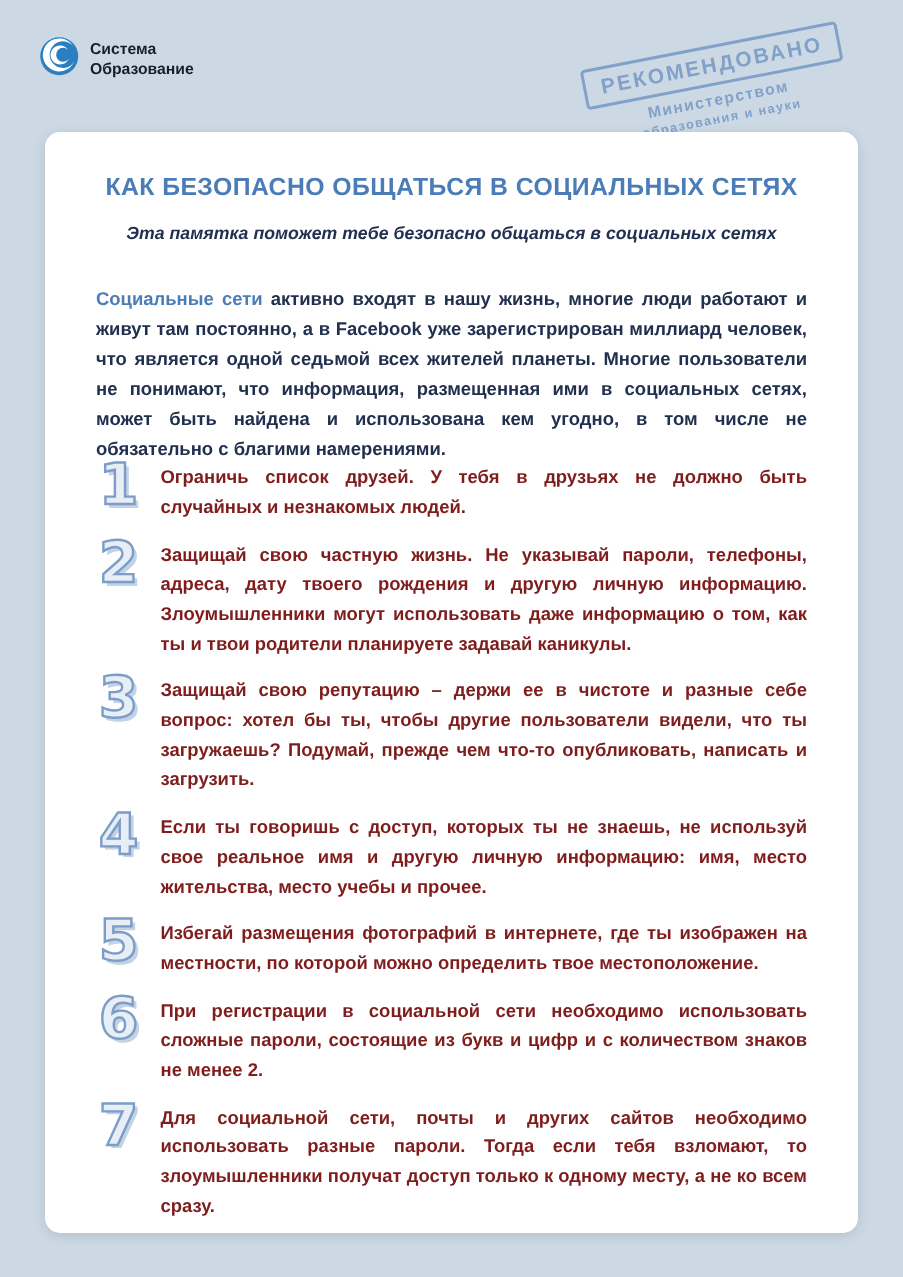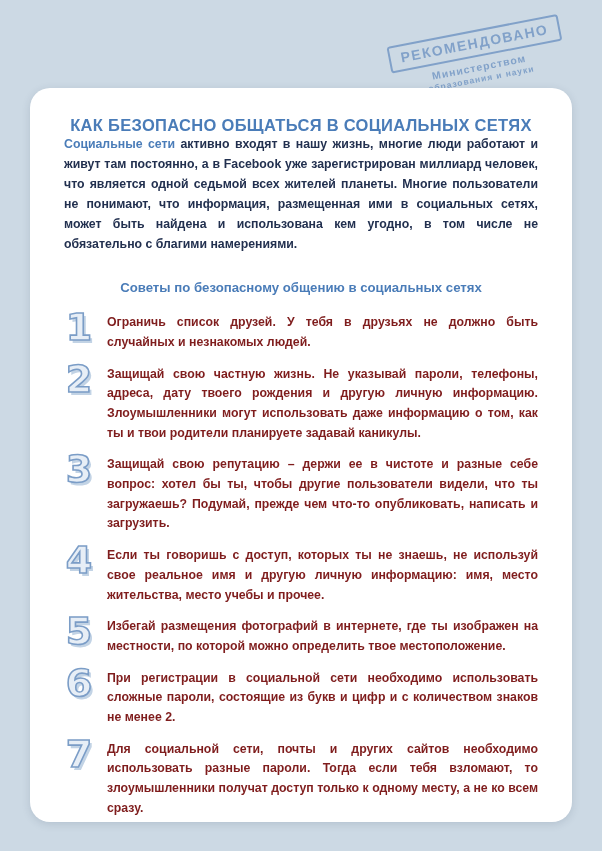--- a/index.html
+++ b/index.html
@@ -22,34 +22,34 @@
   .stamp-box {
     border: 2.5px solid #7b9dc7; border-radius: 3px;
     padding: 3px 10px 4px; display: inline-block;
     font-size: 14px; font-weight: bold; letter-spacing: 1.5px;
   }
   .stamp-sub1 { font-size: 10.5px; font-weight: bold; letter-spacing: 1px; margin-top: 4px; }
   .stamp-sub2 { font-size: 8.5px; font-weight: bold; letter-spacing: 1px; margin-top: 1px; }
   
   .card {
     position: absolute; left: 30px; top: 88px; width: 542px; height: 734px;
-    background: #ffffff; border-radius: 20px;
+    background: #ffffff; border-radius: 10px;
     box-shadow: 0 2px 8px rgba(40,60,90,0.15);
     padding: 28px 34px 20px; overflow: hidden;
   }
   .title {
     text-align: center; color: #4a7cb8; font-weight: bold;
     font-size: 16.5px; letter-spacing: 0.3px;
   }
   .subtitle {
     text-align: center; font-style: italic; font-weight: 600;
     color: #22304f; font-size: 11.8px; margin-top: 13px;
   }
   .intro {
-    text-align: justify;
+    margin-top: 28px; text-align: justify;
     color: #22304f; font-size: 12.3px; font-weight: 600; line-height: 1.62;
   }
   .intro .lead { color: #4a7cb8; font-weight: bold; }
   .tips-heading {
     text-align: center; color: #4a7cb8; font-weight: bold;
     font-size: 13.2px; margin-top: 26px; margin-bottom: 18px;
   }
   .tip { display: flex; gap: 13px; margin-bottom: 12px; align-items: flex-start; }
   .tip-num {
     flex: 0 0 30px; text-align: center;
@@ -62,34 +62,48 @@
   }
   .tip-text {
     flex: 1; text-align: justify;
     color: #7f1d1d; font-size: 12.3px; font-weight: 600; line-height: 1.6;
   }
 </style>
 </head>
 <body>
 
 <div class="topbar">
+  <div class="logo">
+    <span>
+      <svg width="27" height="27" viewBox="0 0 32 32">
+        <circle cx="16" cy="16" r="15" fill="#2a7fc1"></circle>
+        <path d="M27 8 A 13 13 0 1 0 28 20 A 10.5 10.5 0 1 1 27 8 Z" fill="#ffffff"></path>
+        <circle cx="17.5" cy="15" r="6" fill="#2a7fc1"></circle>
+        <path d="M23 11 A 7.5 7.5 0 1 0 23.5 18 A 5.5 5.5 0 1 1 23 11 Z" fill="#ffffff"></path>
+      </svg>
+    </span>
+    <span class="logo-text">
+      <span>Система</span><br>
+      <span>Образование</span>
+    </span>
+  </div>
 
   <div class="stamp">
     <span class="stamp-box">РЕКОМЕНДОВАНО</span>
     <div class="stamp-sub1">Министерством</div>
     <div class="stamp-sub2">образования и науки</div>
   </div>
 </div>
 
 <div class="card">
   <div class="title">КАК БЕЗОПАСНО ОБЩАТЬСЯ В СОЦИАЛЬНЫХ СЕТЯХ</div>
+  <div class="subtitle">Эта памятка поможет тебе безопасно общаться в социальных сетях</div>
 
   <p class="intro"><span class="lead">Социальные сети</span><span> активно входят в нашу жизнь, многие люди работают и живут там постоянно, а в Facebook уже зарегистрирован миллиард человек, что является одной седьмой всех жителей планеты. Многие пользователи не понимают, что информация, размещенная ими в социальных сетях, может быть найдена и использована кем угодно, в том числе не обязательно с благими намерениями.</span></p>
 
-  <div class="tips-heading">Советы по безопасному общению в социальных сетях</div>
 
   <div class="tip">
     <div class="tip-num">1</div>
     <div class="tip-text">Ограничь список друзей. У тебя в друзьях не должно быть случайных и незнакомых людей.</div>
   </div>
   <div class="tip">
     <div class="tip-num">2</div>
     <div class="tip-text">Защищай свою частную жизнь. Не указывай пароли, телефоны, адреса, дату твоего рождения и другую личную информацию. Злоумышленники могут использовать даже информацию о том, как ты и твои родители планируете задавай каникулы.</div>
   </div>
   <div class="tip">

